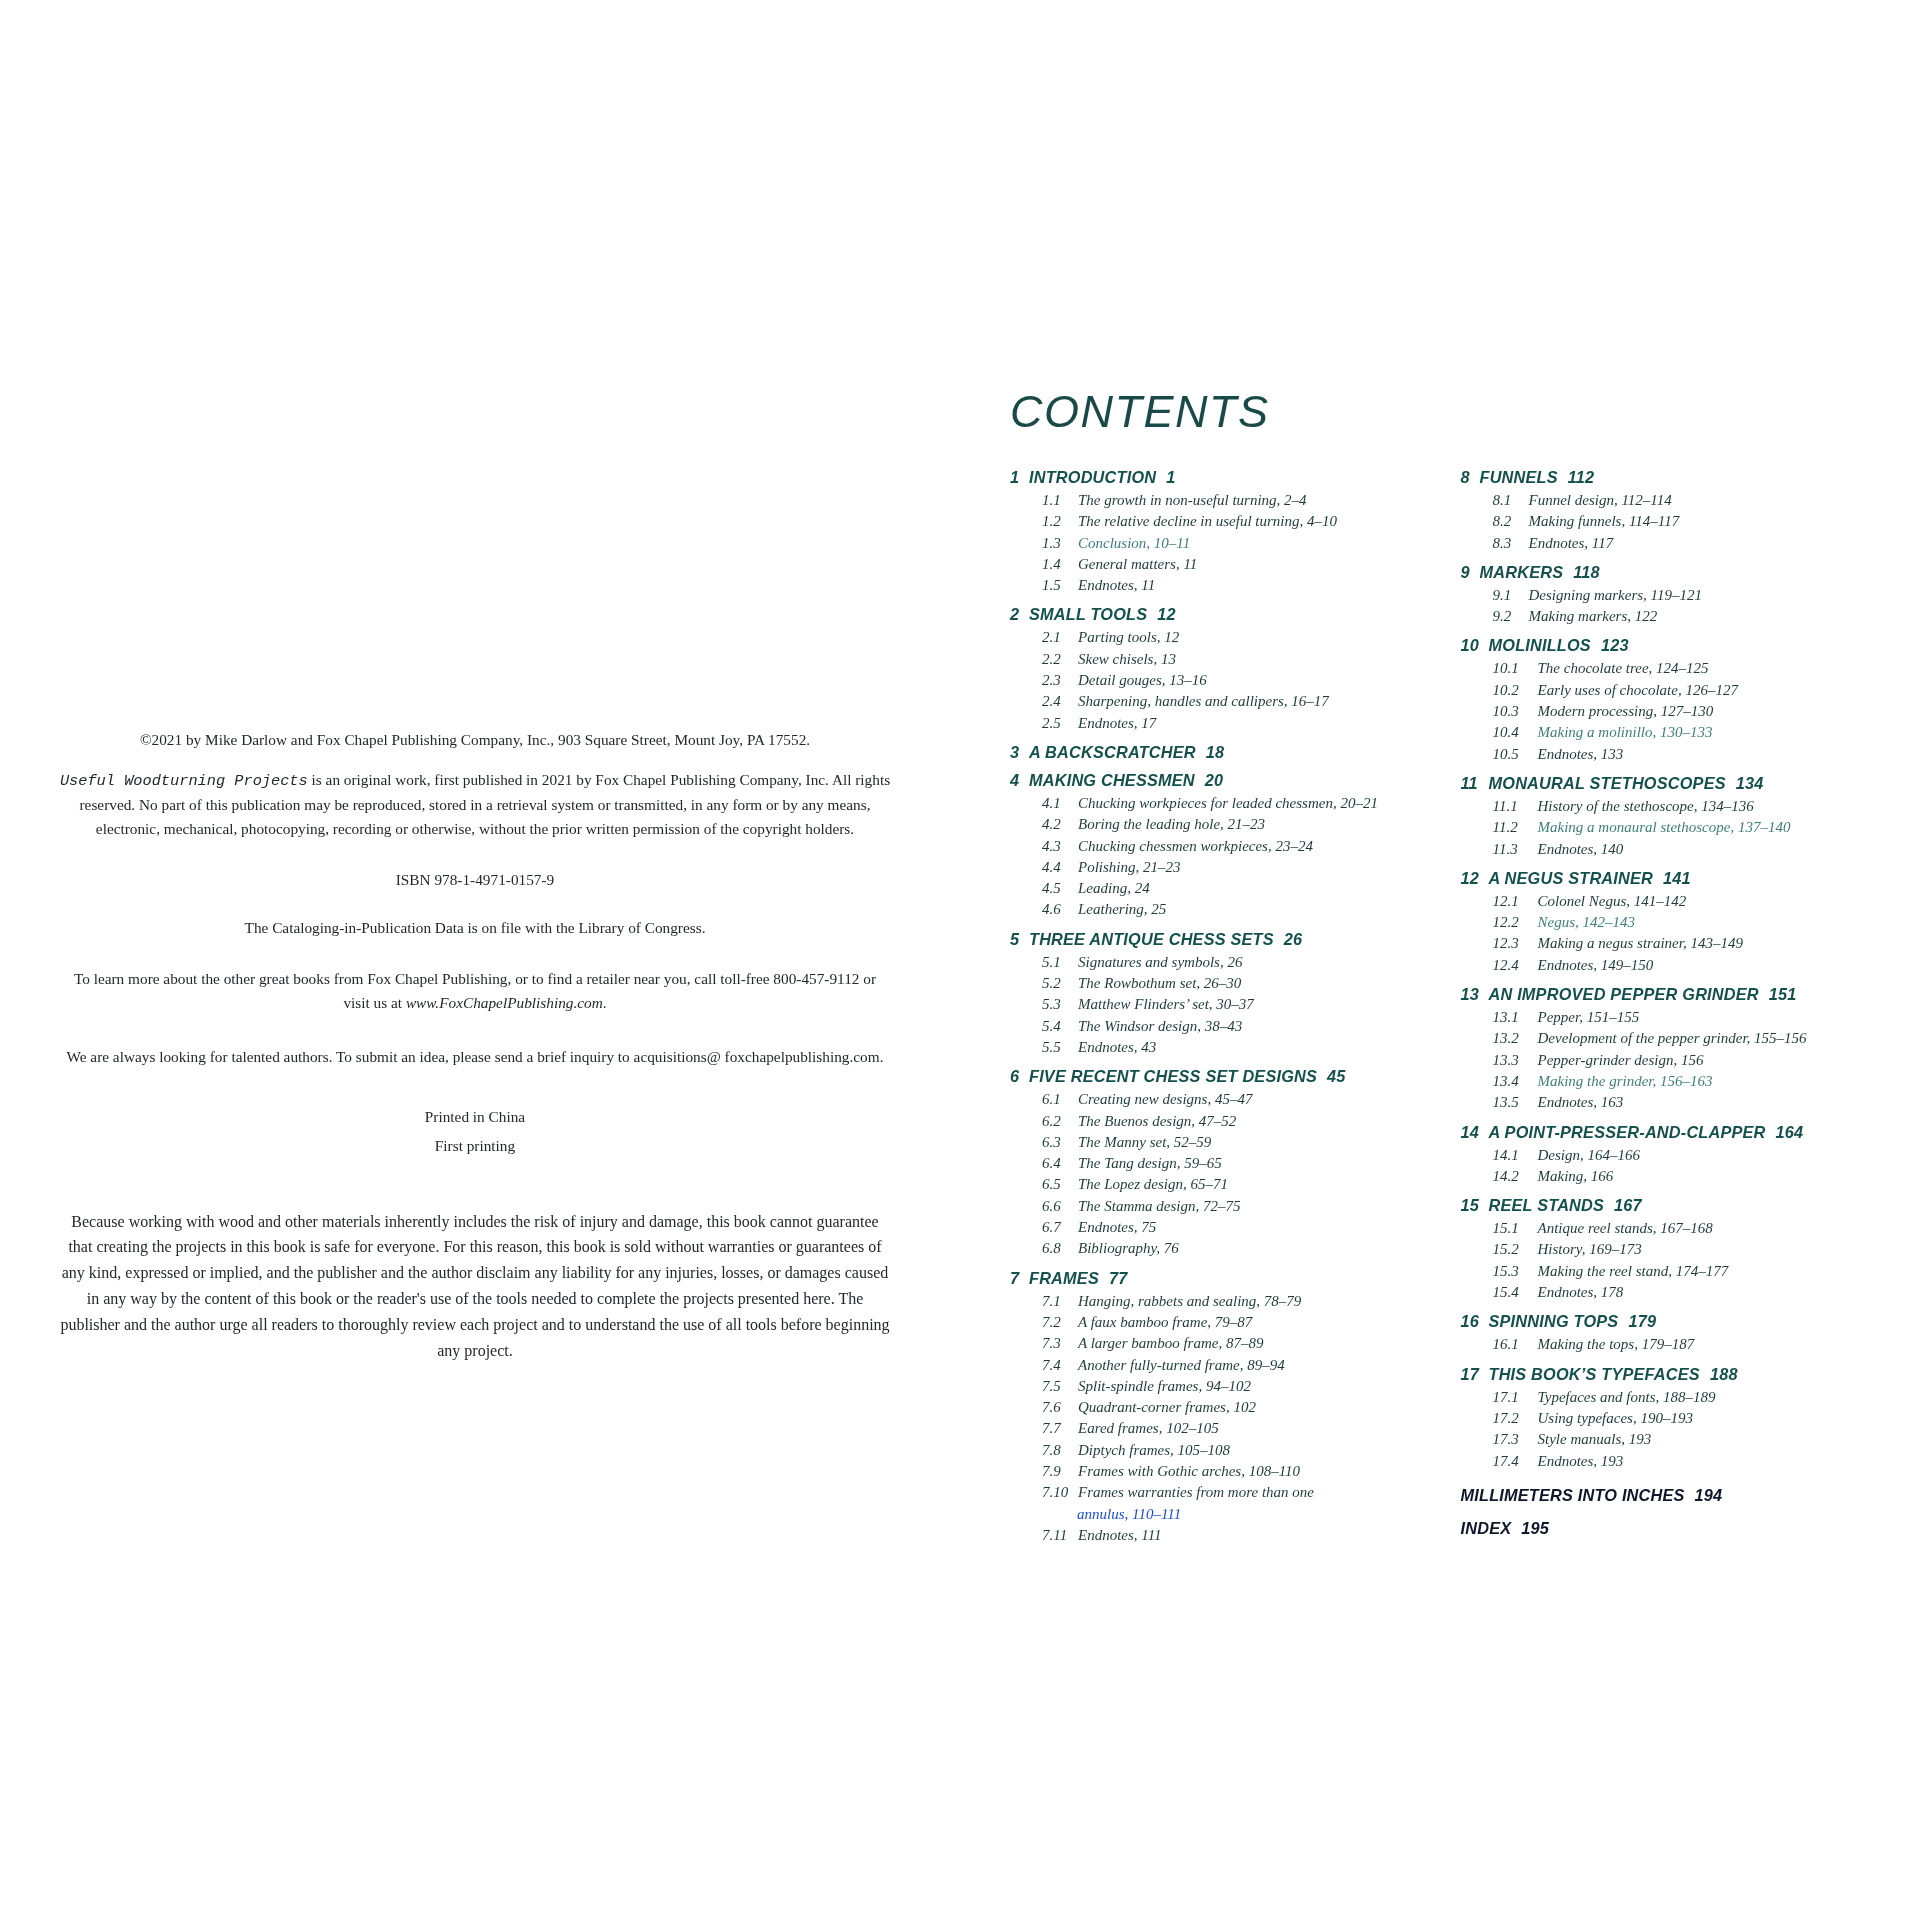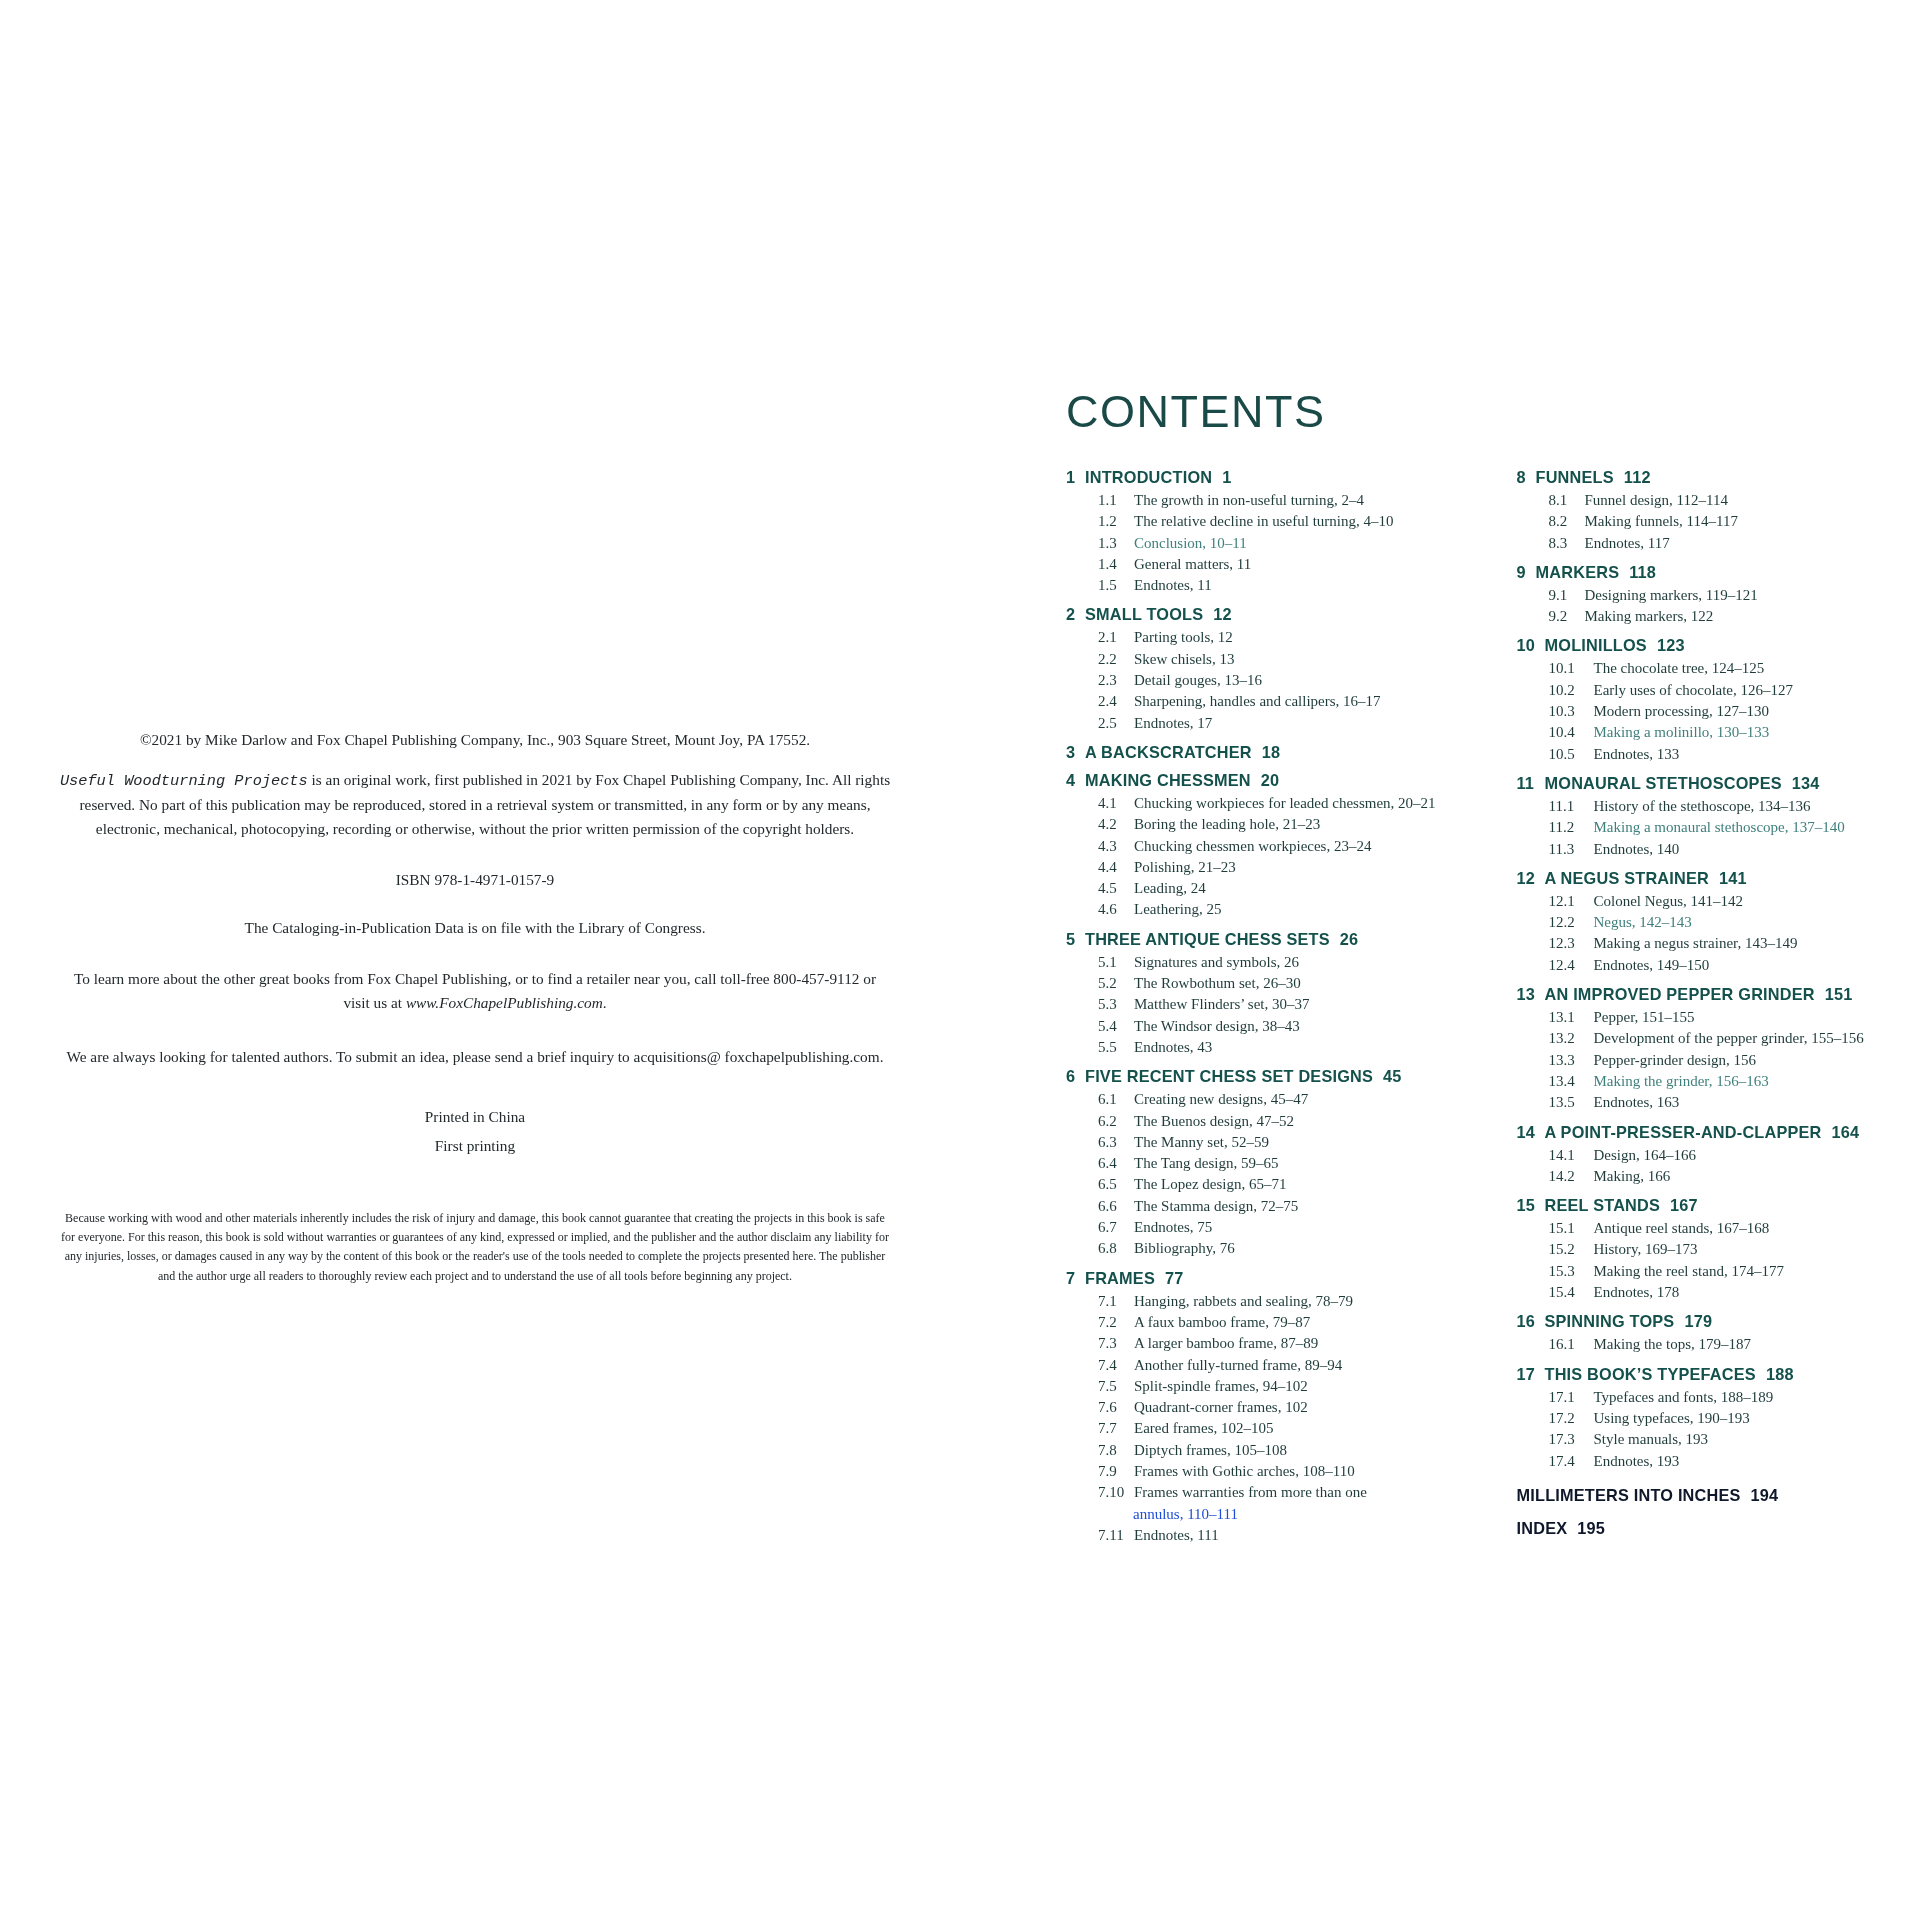--- a/index.html
+++ b/index.html
@@ -38,32 +38,33 @@
   }
   .cp-block em { font-style: italic; font-family: Liberation Mono, monospace; }
   .cp-isbn { font-size: 15.3px; margin-bottom: 30px; }
   .cp-cip { font-size: 15.3px; margin-bottom: 30px; }
   .cp-learn { font-size: 15.3px; line-height: 1.58; margin-bottom: 30px; }
   .cp-authors { font-size: 15.3px; line-height: 1.58; margin-bottom: 36px; }
   .cp-printed { font-size: 15.3px; line-height: 1.5; margin-bottom: 6px; }
   .cp-printing { font-size: 15.3px; line-height: 1.5; }
   .cp-disclaimer {
     margin-top: 51px;
-    font-size: 12px;
+    font-size: 16px;
     line-height: 1.62;
     text-align: center;
     color: #22292c;
   }
 
   
   .contents-page {
     position: absolute;
-    left: 1066px;
+    left: 1010px;
     top: 386px;
     width: 851px;
+    font-style: italic;
   }
   .contents-title {
     font-family: "Liberation Sans", sans-serif;
     font-size: 45px;
     letter-spacing: 1.5px;
     color: #1a4a47;
     margin: 0 0 30px 0;
     font-weight: 400;
   }
   .toc-columns {

